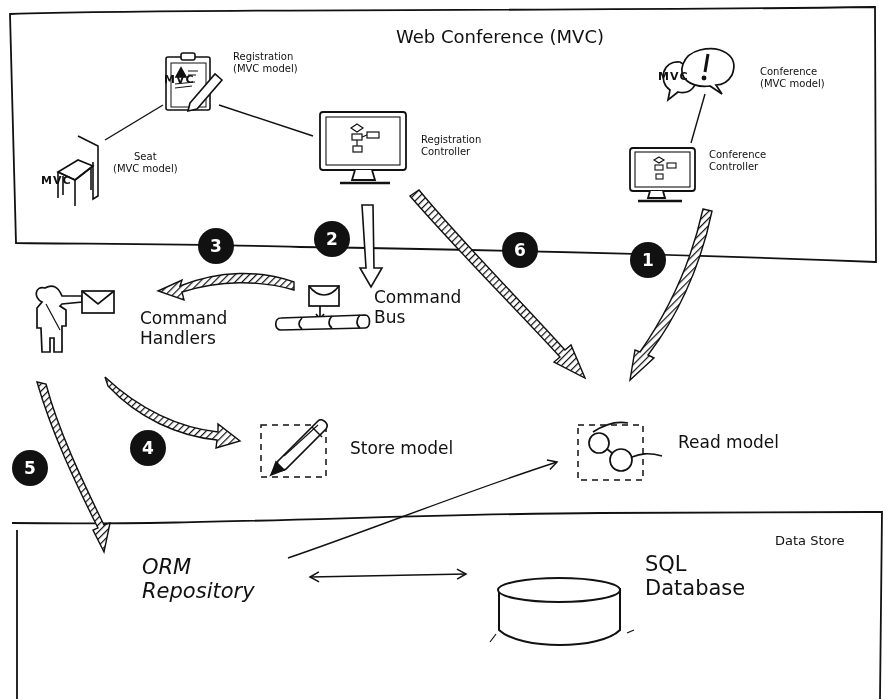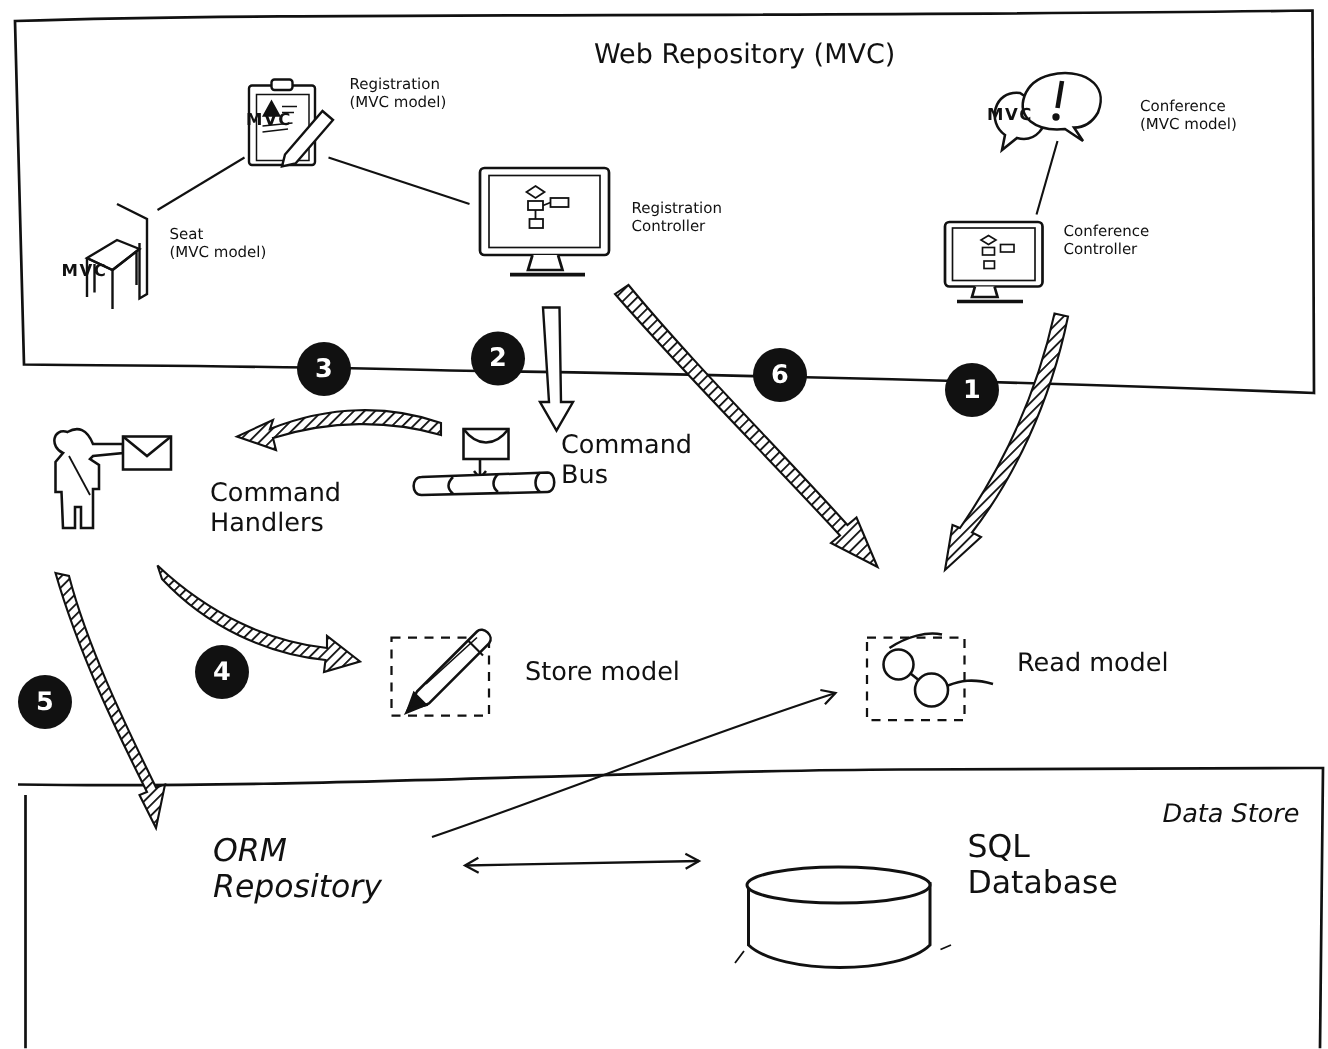--- a/index.html
+++ b/index.html
@@ -5,21 +5,21 @@
   html, body { margin: 0; padding: 0; background: #ffffff; }
   body { width: 885px; height: 699px; position: relative; overflow: hidden;
          font-family: "DejaVu Sans", sans-serif; color: #111; }
   svg#diagram { position: absolute; left: 0; top: 0; width: 885px; height: 699px; }
   .lbl { position: absolute; font-family: "DejaVu Sans", sans-serif; color: #111; white-space: pre; line-height: 1.15; }
   .s13 { font-size: 10px; }
   .s17 { font-size: 17px; }
   .s18 { font-size: 18px; }
   .s21 { font-size: 21px; }
   .mvc { font-size: 11px; font-weight: bold; letter-spacing: 1px; margin-top: 36px; }
-  .tiny { font-size: 17px; font-style: italic; }
+  .tiny { font-size: 13px; }
   .badge { position: absolute; width: 36px; height: 36px; border-radius: 50%; background: #111;
            color: #fff; font-size: 17px; font-weight: bold; text-align: center; line-height: 36px;
            font-family: "DejaVu Sans", sans-serif; }
 </style>
 </head>
 <body>
 
 <svg id="diagram" viewBox="0 0 885 699" xmlns="http://www.w3.org/2000/svg">
   <defs>
     <pattern id="hatch" width="5" height="5" patternUnits="userSpaceOnUse" patternTransform="rotate(45)">
@@ -151,45 +151,45 @@
 
   <g stroke="#111" stroke-width="1.4">
     <path d="M703,209 L712,211 C700,270 675,320 648,355 L654,358 L630,380 L635,350 L640,352 C665,316 690,268 703,209 Z" fill="url(#hatch)"></path>
   </g>
 
   <path d="M288,558 C370,530 470,490 557,462" fill="none" stroke="#111" stroke-width="1.4" marker-end="url(#thinhead)"></path>
 
   <path d="M310,577 L466,574" fill="none" stroke="#111" stroke-width="1.6" marker-start="url(#thintail)" marker-end="url(#thinhead)"></path>
 </svg>
 
-<div class="lbl s18" style="left:396px; top:27px;">Web Repository (MVC)</div>
+<div class="lbl s18" style="left:396px; top:27px;">Web Conference (MVC)</div>
 <div class="lbl tiny" style="left:775px; top:534px;">Data Store</div>
 
 <div class="lbl mvc" style="left:164px; top:38px;">MVC</div>
 <div class="lbl s13" style="left:233px; top:51px;"><span>Registration</span>
 <span>(MVC model)</span></div>
 
 <div class="lbl mvc" style="left:41px; top:139px;">MVC</div>
-<div class="lbl s13" style="left:113px; top:151px;"><span>Seat</span>
+<div class="lbl s13" style="left:113px; top:151px;text-align:center;"><span>Seat</span>
 <span>(MVC model)</span></div>
 
 <div class="lbl s13" style="left:421px; top:134px;"><span>Registration</span>
 <span>Controller</span></div>
 
 <div class="lbl mvc" style="left:658px; top:35px;">MVC</div>
 <div class="lbl s13" style="left:760px; top:66px;"><span>Conference</span>
 <span>(MVC model)</span></div>
 
 <div class="lbl s13" style="left:709px; top:149px;"><span>Conference</span>
 <span>Controller</span></div>
 
 <div class="lbl s17" style="left:374px; top:288px;"><span>Command</span>
 <span>Bus</span></div>
 
-<div class="lbl s17" style="left:140px; top:320px;"><span>Command</span>
+<div class="lbl s17" style="left:140px; top:309px;"><span>Command</span>
 <span>Handlers</span></div>
 
 <div class="lbl s17" style="left:350px; top:439px;">Store model</div>
 
 <div class="lbl s17" style="left:678px; top:433px;">Read model</div>
 
 <div class="lbl s21" style="left:142px; top:555px;font-style:italic;"><span>ORM</span>
 <span>Repository</span></div>
 
 <div class="lbl s21" style="left:645px; top:552px;"><span>SQL</span>

